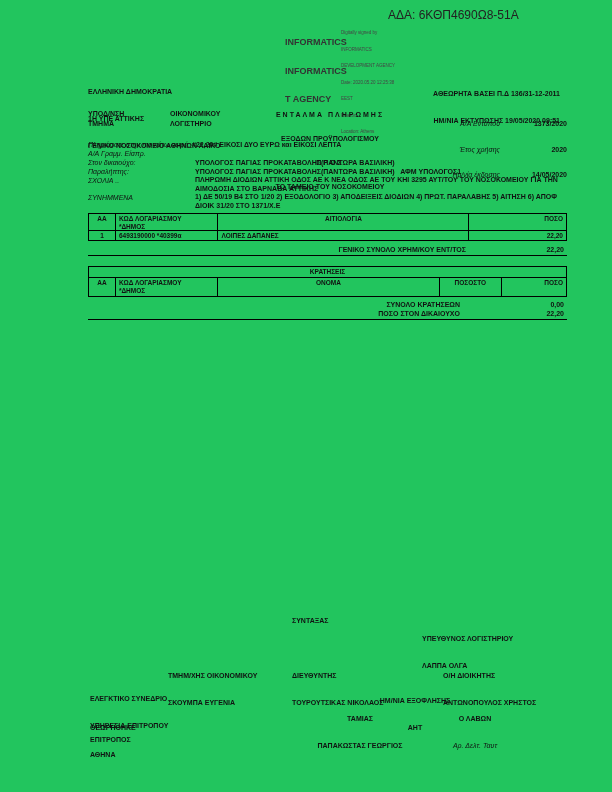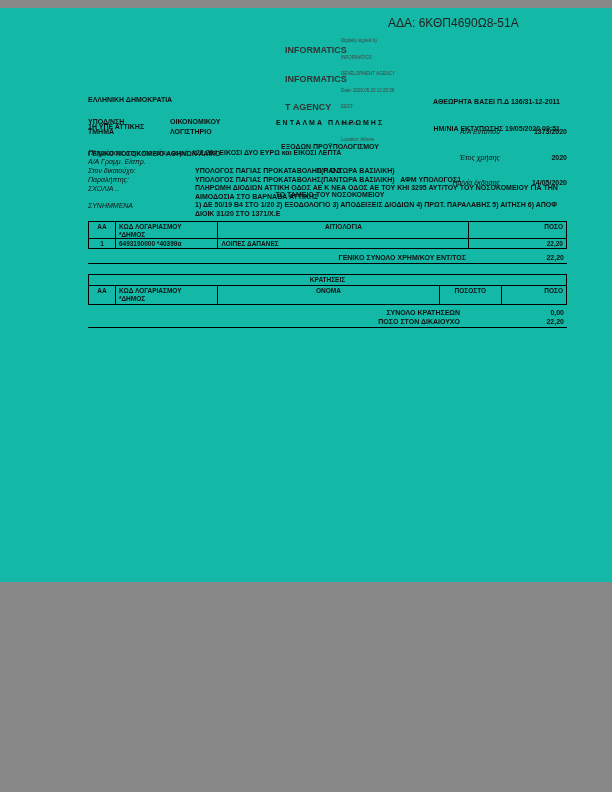--- a/index.html
+++ b/index.html
@@ -1,19 +1,19 @@
 <!DOCTYPE html>
 <html><head>
 <meta charset="utf-8">
 <style>
   html,body{margin:0;padding:0;background:#888;}
   .page{
-    position:relative;width:612px;height:574px;background:#14b8a6;
+    position:relative;width:612px;height:792px;background:#22c55e;
     font-family:"Liberation Sans","DejaVu Sans",sans-serif;
-    color:#111;overflow:hidden;margin:8px auto;
+    color:#111;overflow:hidden;margin:0 auto;
   }
   .abs{position:absolute;white-space:pre;}
   .b{font-weight:bold;}
   .i{font-style:italic;}
   .t7{font-size:7px;line-height:9px;}
   .t65{font-size:6.5px;line-height:8px;}
   .ada{font-size:12px;line-height:14px;color:#222;}
   .stampA{font-size:9px;line-height:9.5px;font-weight:bold;color:#333;}
   .stampD{font-size:4.5px;line-height:5.5px;color:#444;}
   .right{text-align:right;}

